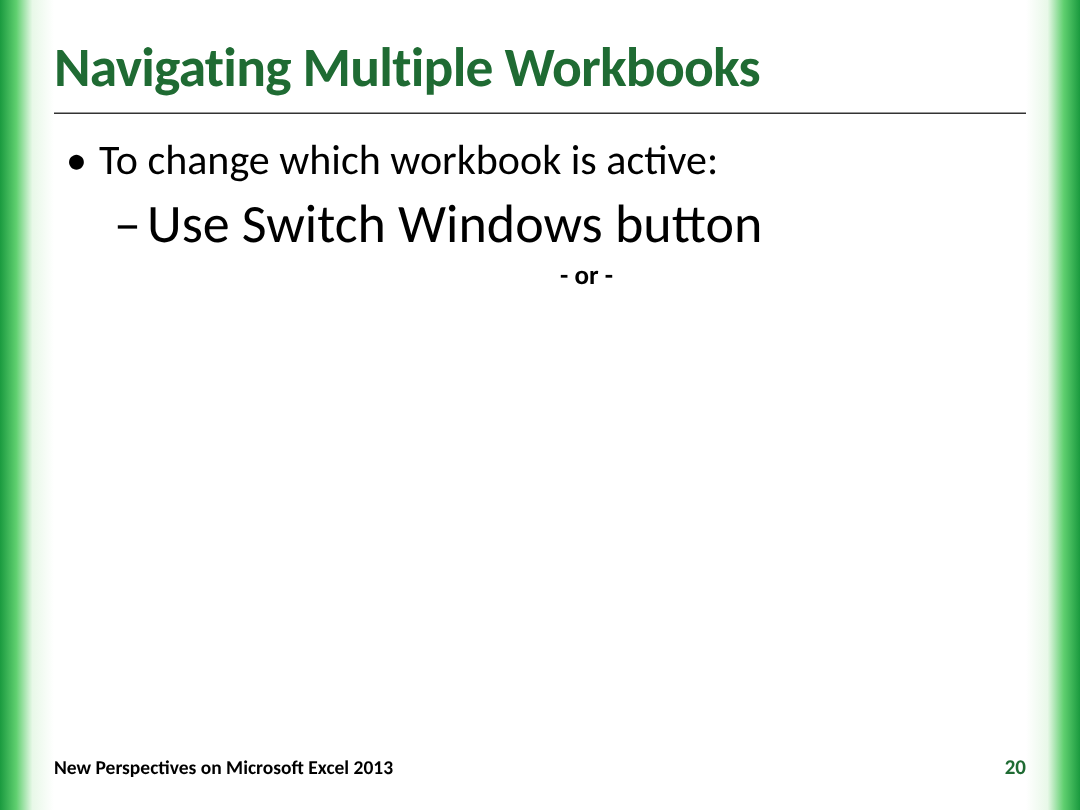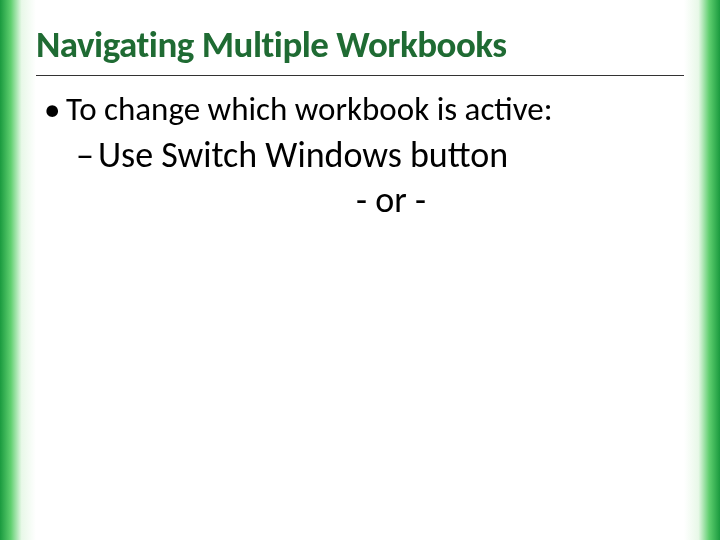--- a/index.html
+++ b/index.html
@@ -23,21 +23,21 @@
   .title-rule {
     height: 1px;
     background: #333;
     margin-top: 2px;
   }
   .body {
     padding-top: 14px;
     color: #000;
   }
   .bullet-l1 {
-    font-size: 33px;
+    font-size: 28px;
     line-height: 1.2;
     padding-left: 30px;
     position: relative;
     margin-bottom: 4px;
   }
   .bullet-l1::before {
     content: "•";
     position: absolute;
     left: 8px;
     top: 0;
@@ -49,25 +49,26 @@
     position: relative;
     margin-bottom: 2px;
   }
   .bullet-l2::before {
     content: "–";
     position: absolute;
     left: 40px;
     top: 0;
   }
   .or-line {
-    font-size: 36px;
+    font-size: 18px;
     line-height: 1.2;
     text-align: center;
     padding-left: 62px;
     margin: 2px 0;
+    font-weight: bold;
   }
   .footer {
     position: absolute;
     bottom: 20px;
     left: 36px;
     right: 36px;
     font-size: 13px;
     color: #000;
     font-weight: 600;
   }
@@ -87,14 +88,18 @@
 
   <div class="title">Navigating Multiple Workbooks</div>
   <div class="title-rule"></div>
 
   <div class="body">
     <div class="bullet-l1">To change which workbook is active:</div>
     <div class="bullet-l2">Use Switch Windows button</div>
     <div class="or-line">- or -</div>
   </div>
 
+  <div class="footer">
+    <span>New Perspectives on Microsoft Excel 2013</span>
+    <span class="page-num">20</span>
+  </div>
 
 </div>
 
 </body></html>

